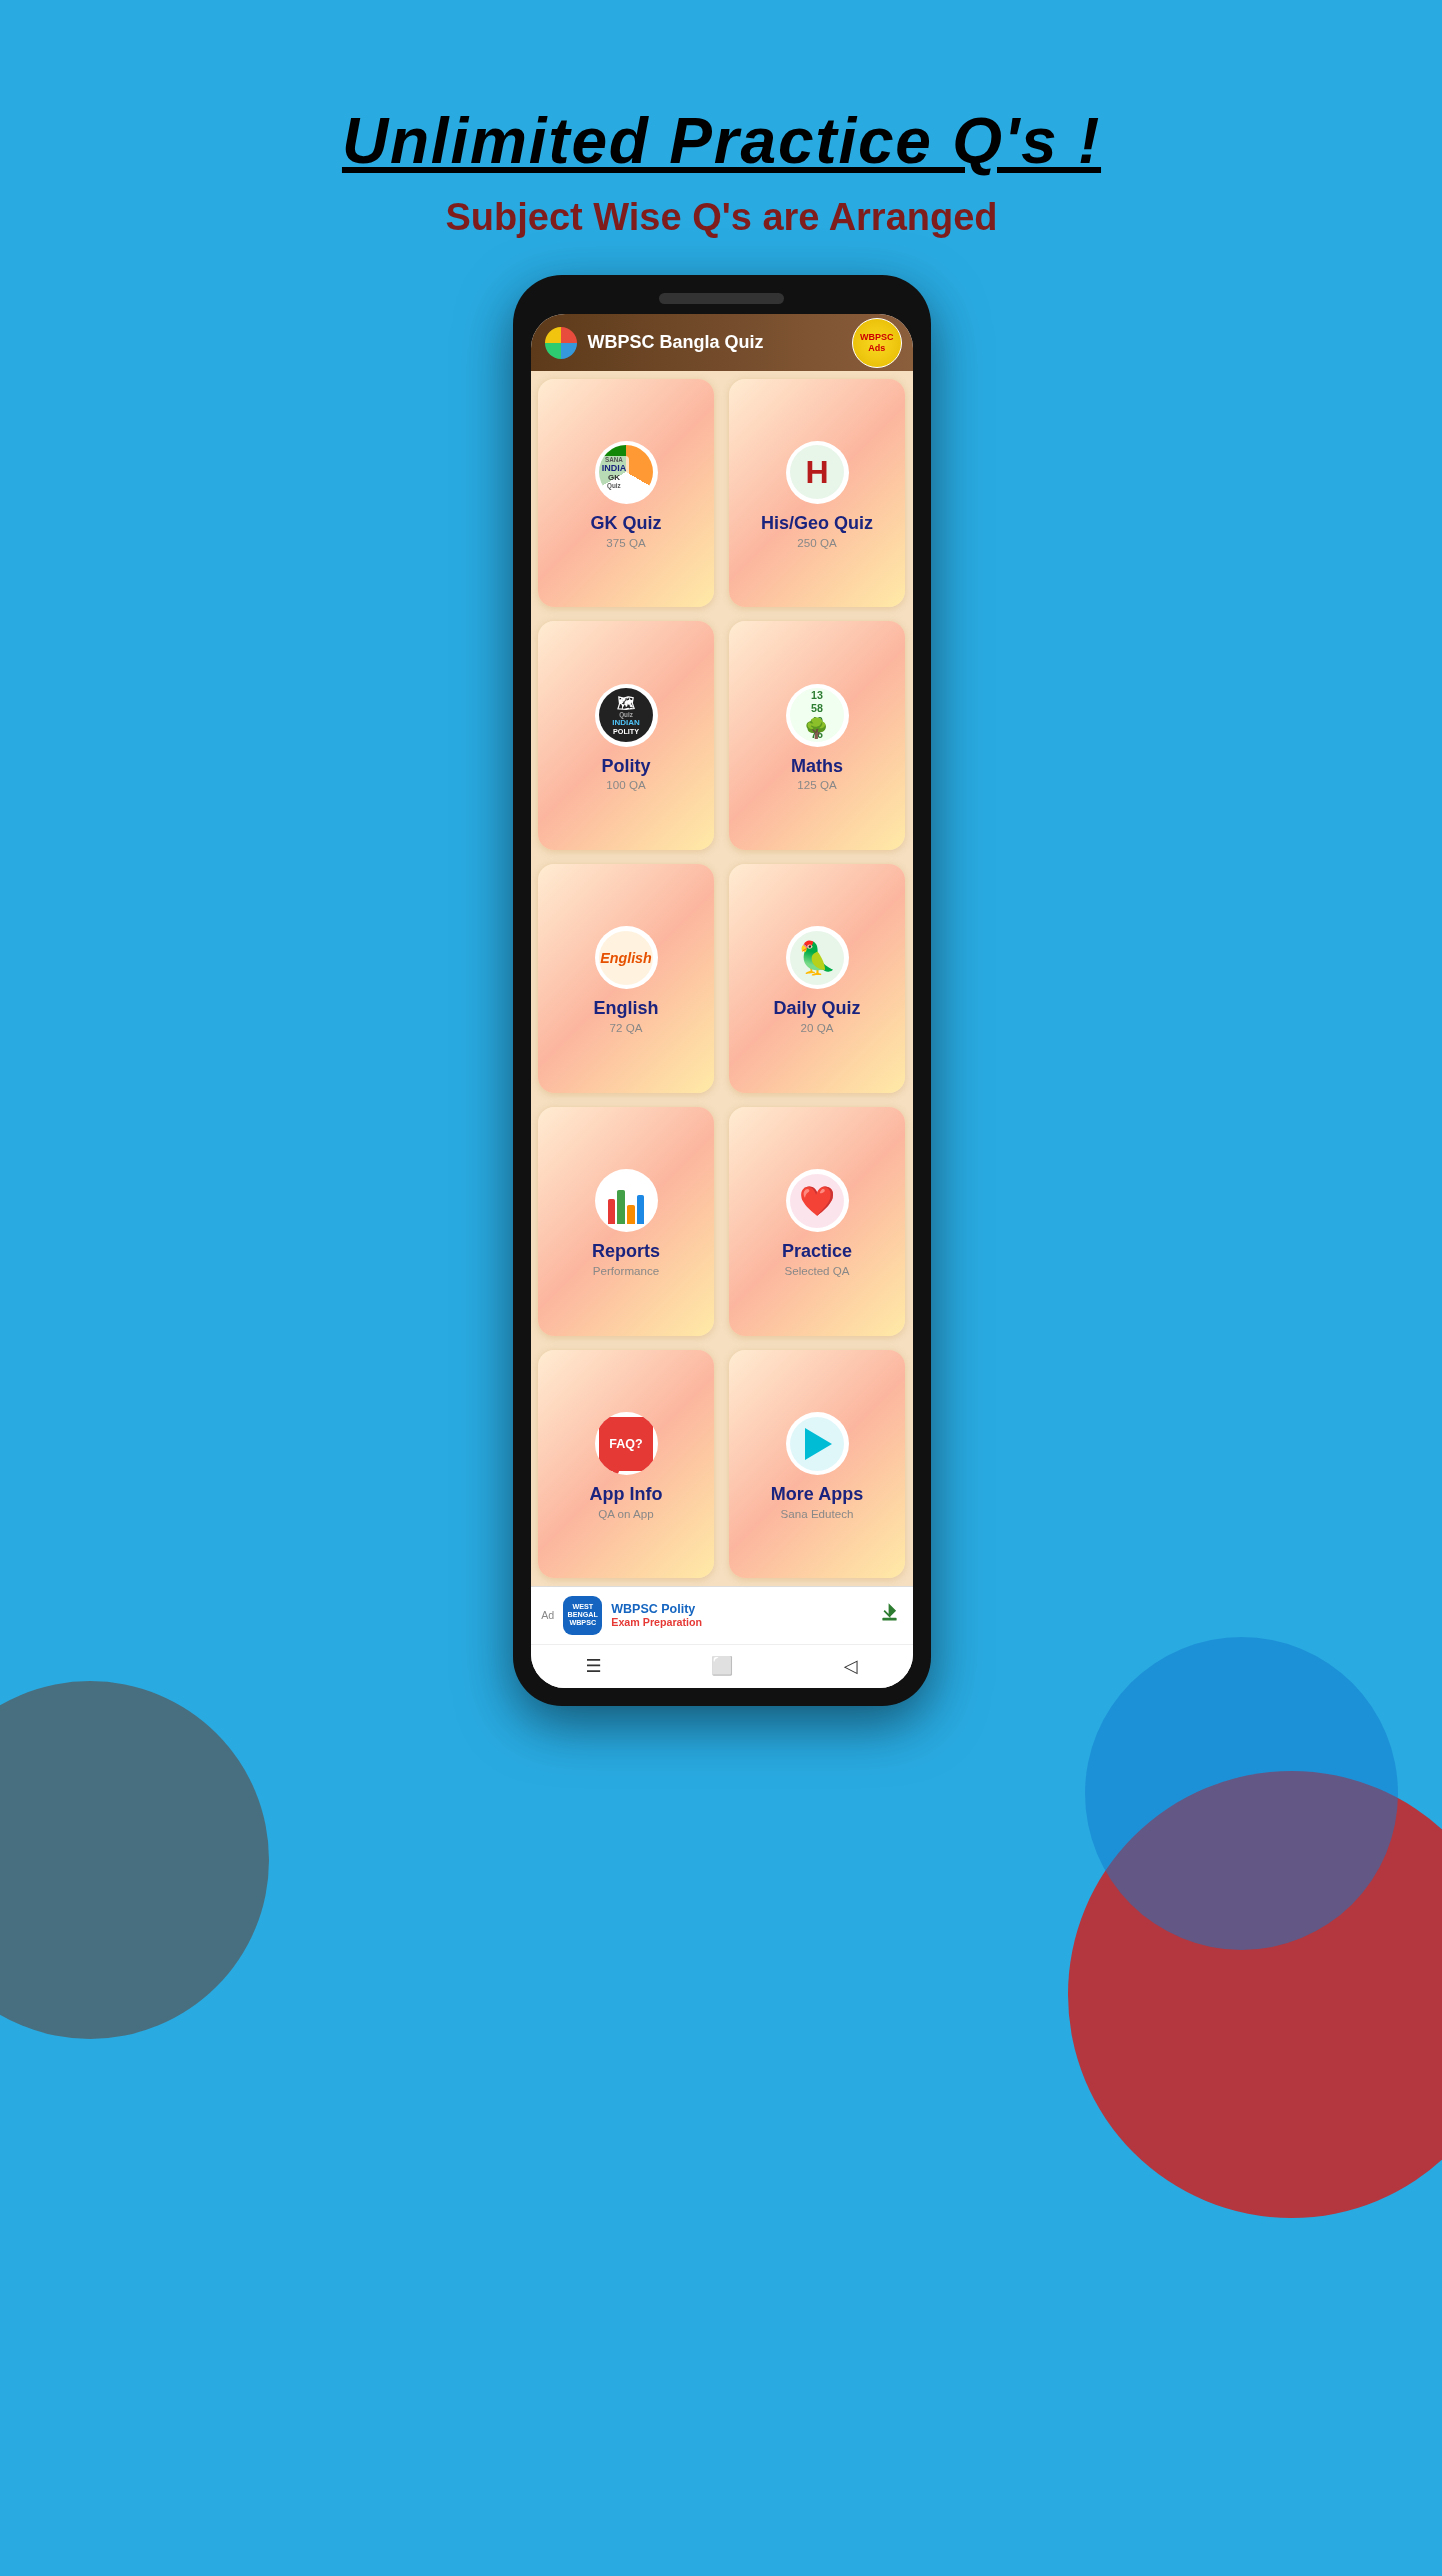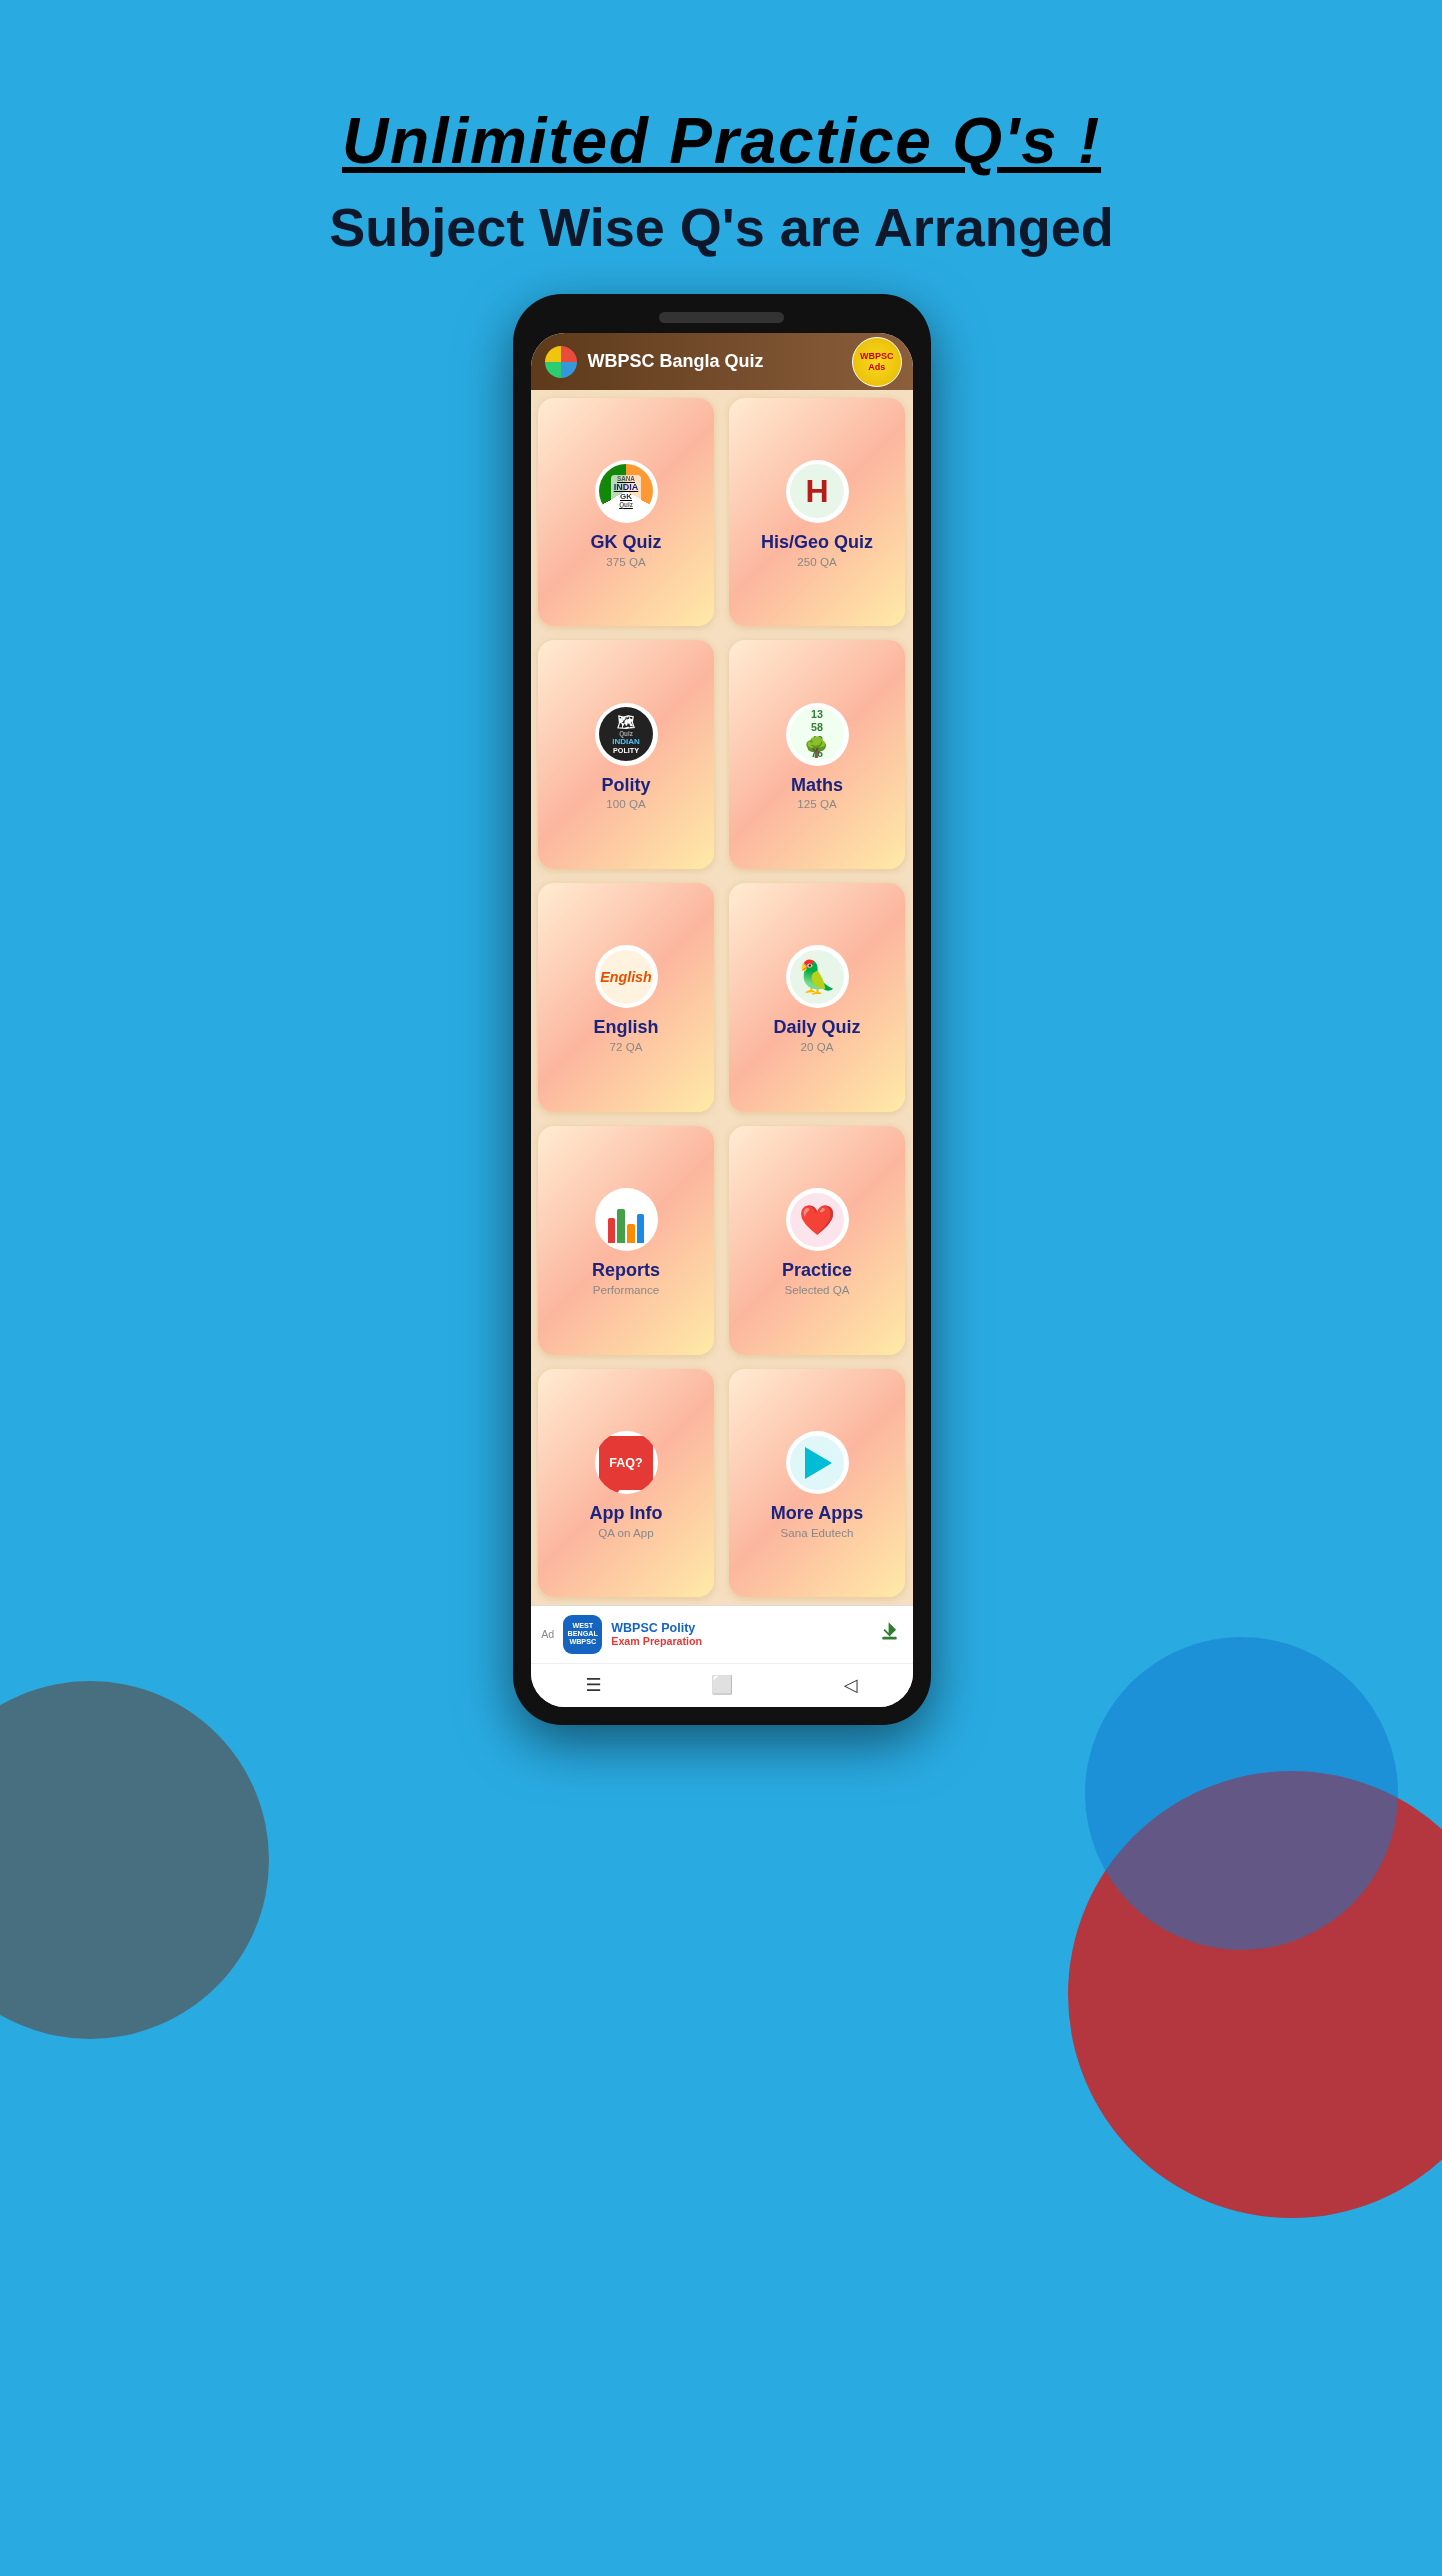--- a/index.html
+++ b/index.html
@@ -55,23 +55,23 @@
     }
     .header-title {
       font-size: 64px;
       font-weight: 900;
       color: #000;
       text-decoration: underline;
       font-style: italic;
       letter-spacing: 1.8px;
     }
     .header-subtitle {
-      font-size: 54px;
+      font-size: 38px;
       font-weight: 800;
-      color: #0f172a;
+      color: #7f1d1d;
       margin-top: 18px;
     }
 
     
     .phone {
       width: 418px;
       min-height: 1431px;
       background: #111;
       border-radius: 49px;
       padding: 18px;
@@ -185,29 +185,28 @@
       margin-top: 1.8px;
     }
 
     
     .gk-icon {
       width: 54px;
       height: 54px;
       background: conic-gradient(#ff9933 0deg 120deg, #fff 120deg 240deg, #138808 240deg 360deg);
       border-radius: 50%;
       display: flex;
-      align-items: center;
+      align-items: flex-start;
       justify-content: center;
       font-size: 8px;
       font-weight: 900;
       color: #000;
       text-align: center;
       flex-direction: column;
       position: relative;
-      text-decoration: underline;
     }
     .gk-inner {
       background: rgba(255,255,255,0.7);
       border-radius: 3.6px;
       padding: 0 2.7px;
       display: flex;
       flex-direction: column;
       align-items: center;
     }
     .gk-sana { font-size: 6.3px; color: #555; }

